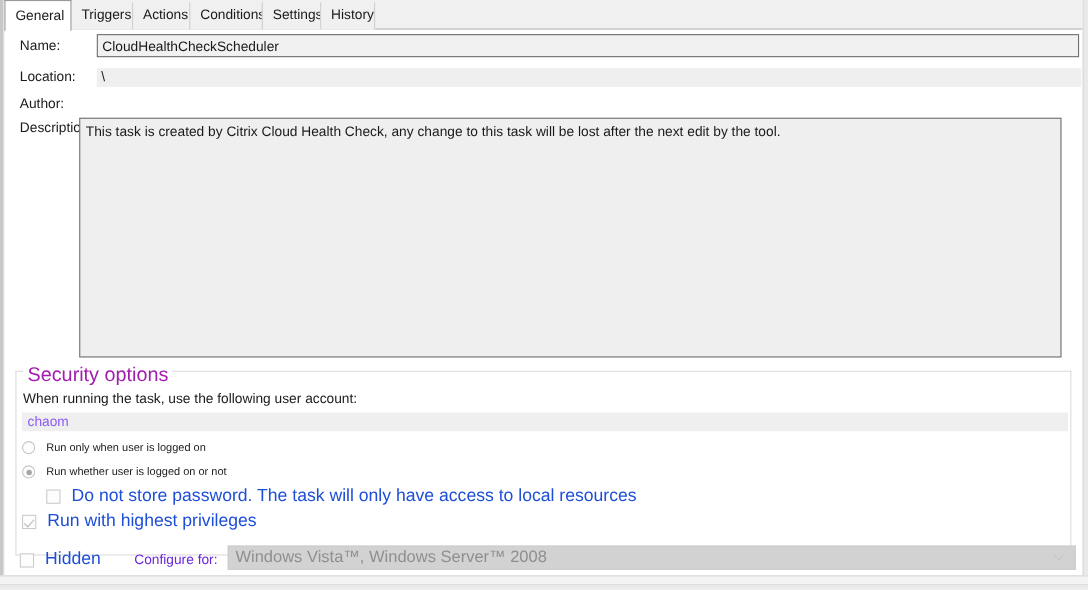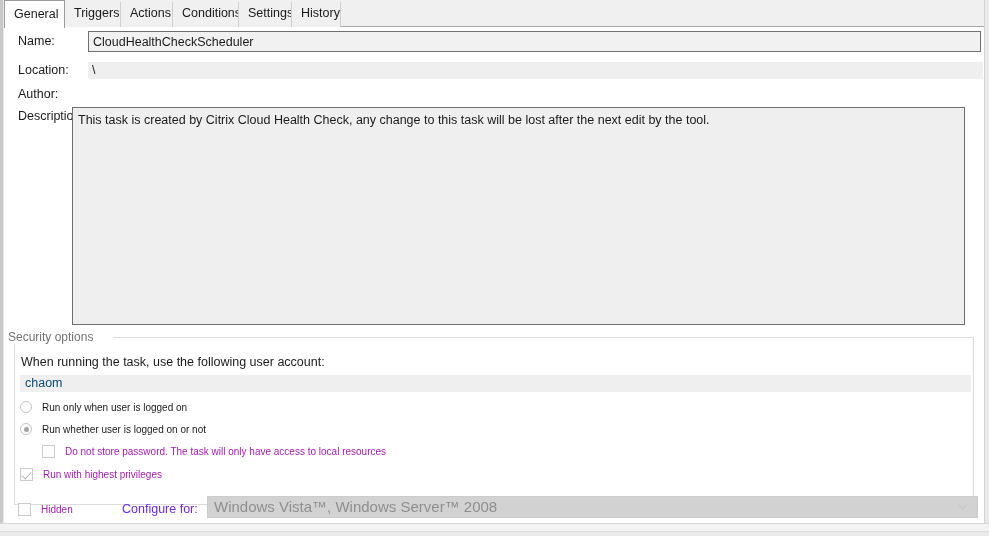--- a/index.html
+++ b/index.html
@@ -190,43 +190,43 @@
     background: #dcdcdc;
   }
   #security-group-topline-right {
     position: absolute;
     left: 109px; top: 310px;
     width: 861px; height: 1px;
     background: #dcdcdc;
   }
   #security-legend {
     position: absolute;
-    left: 1px; top: 303px;
-    font-size: 12px;
-    color: #737373;
+    left: 18px; top: 303px;
+    font-size: 18px;
+    color: #a21caf;
     background: #ffffff;
     padding: 0 3px;
     white-space: nowrap;
   }
 
   .sec-text {
     position: absolute;
     font-size: 12.5px;
     color: #1a1a1a;
     white-space: nowrap;
   }
 
   
   #user-account-field {
     position: absolute;
     left: 16px; top: 348px;
     width: 951px; height: 17px;
     background: #efefef;
     font-size: 12.5px;
-    color: #0c4a6e;
+    color: #8b5cf6;
     line-height: 17px;
     padding: 0 5px;
     box-sizing: border-box;
     white-space: nowrap;
     overflow: hidden;
   }
 
   
   .radio-row {
     position: absolute;
@@ -277,22 +277,22 @@
     content: "";
     position: absolute;
     left: 3px; top: 1px;
     width: 4px; height: 8px;
     border: solid #b4b4b4;
     border-width: 0 1.6px 1.6px 0;
     transform: rotate(42deg);
   }
   .check-label {
     margin-left: 10px;
-    font-size: 10px;
-    color: #a21caf;
+    font-size: 16px;
+    color: #1d4ed8;
     white-space: nowrap;
   }
 
   
   #hidden-row {
     position: absolute;
     left: 14px; top: 473px;
     height: 18px;
     display: flex;
     align-items: center;

